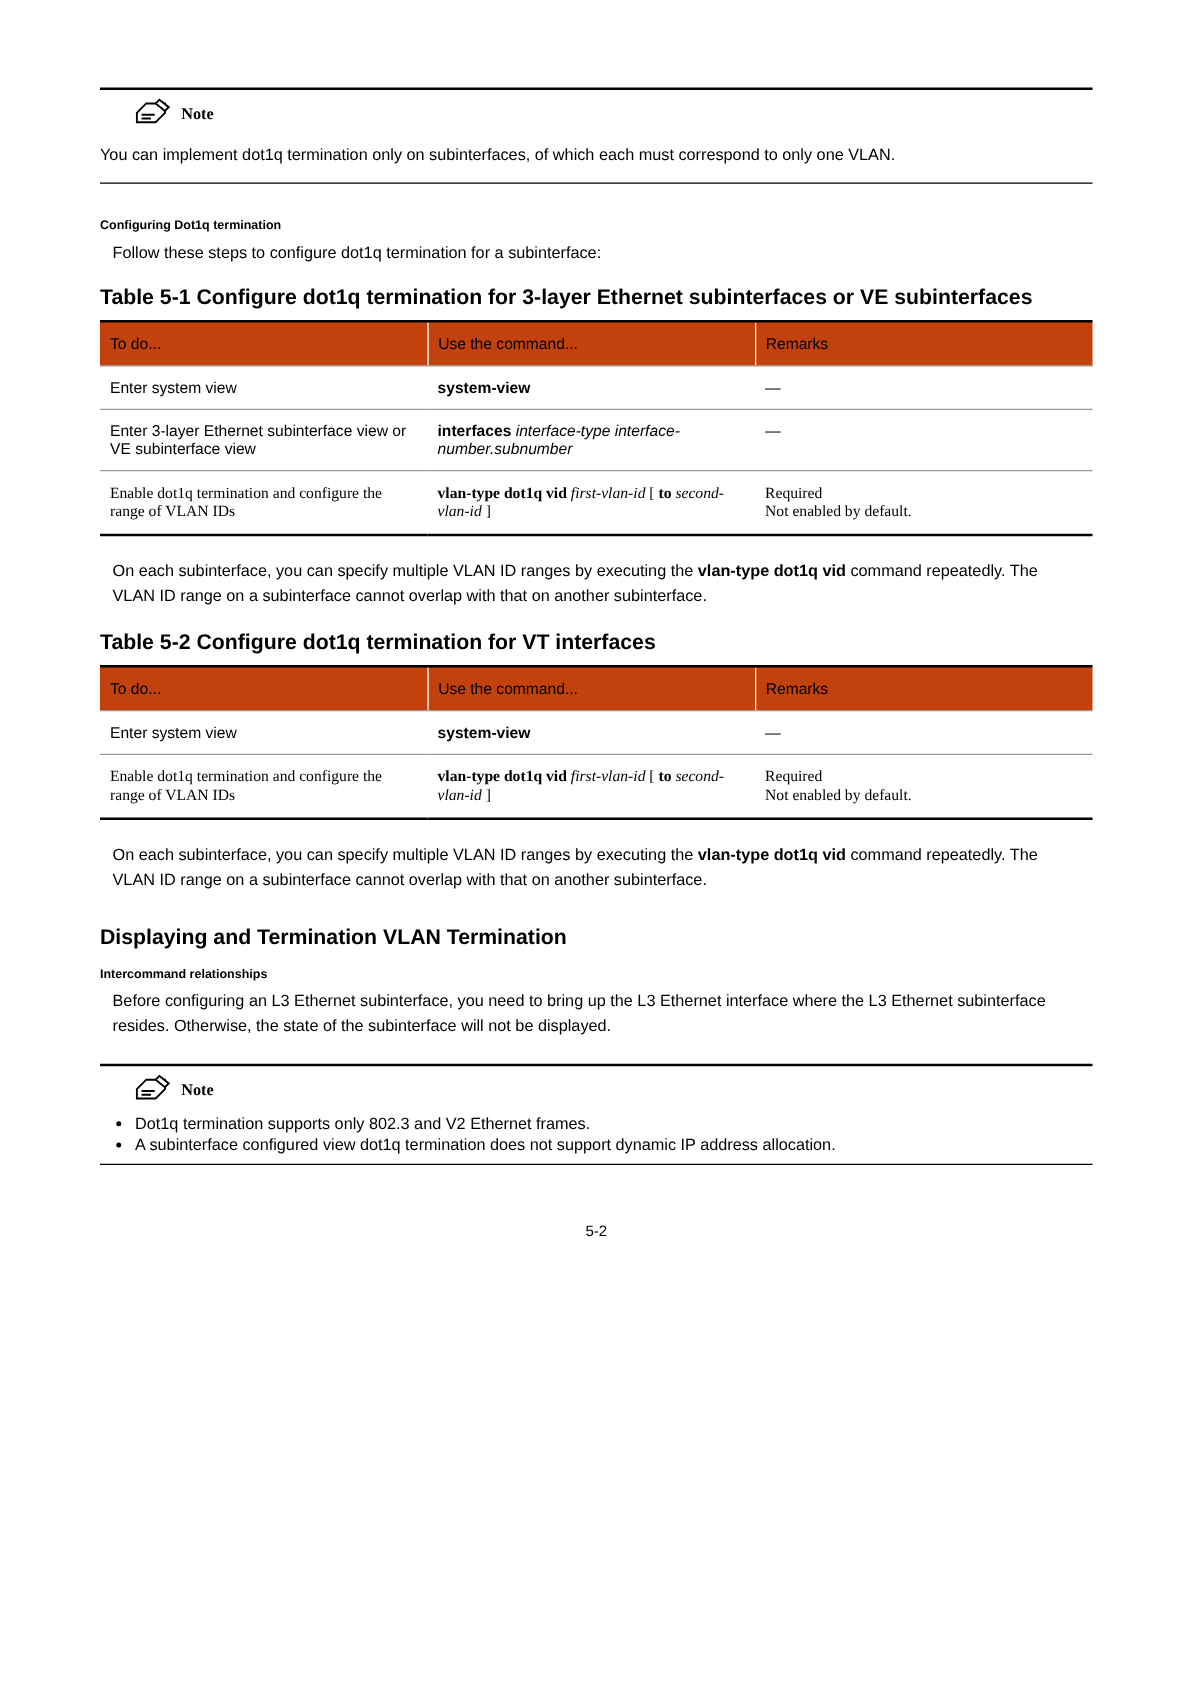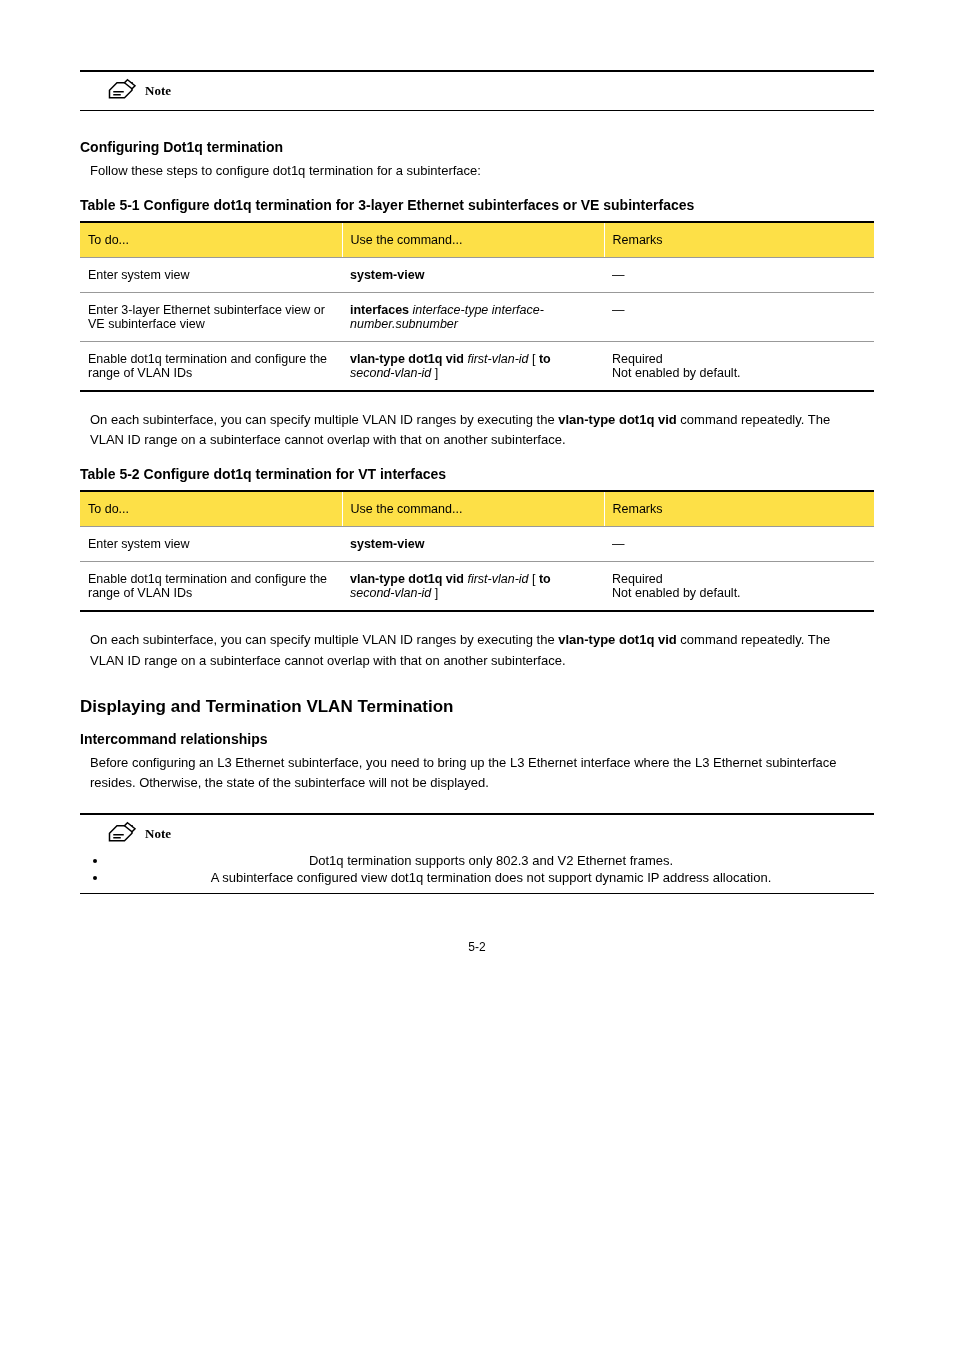--- a/index.html
+++ b/index.html
@@ -41,68 +41,68 @@
     font-size: 13px;
     margin-left: 4px;
     font-family: Liberation Serif, serif;
   }
   .note-body {
     margin: 10px 0 12px 0;
     line-height: 1.55;
   }
   h3.section-title {
     font-weight: bold;
-    font-size: 14px;
+    font-size: 10px;
     margin: 28px 0 6px 0;
   }
   p.paragraph {
     margin: 6px 10px;
     line-height: 1.55;
   }
   .table-caption {
     font-weight: bold;
-    font-size: 14px;
+    font-size: 17px;
     margin: 16px 0 8px 0;
   }
   table.cmd-table {
     width: 100%;
     border-collapse: collapse;
     border-top: 2px solid #000;
     border-bottom: 2px solid #000;
   }
   table.cmd-table th,
   table.cmd-table td {
     text-align: left;
     padding: 10px 8px;
     vertical-align: top;
     font-size: 12.5px;
     border-bottom: 1px solid #999;
   }
   table.cmd-table th {
-    background: #fde047;
+    background: #c2410c;
     font-weight: normal;
     border-right: 1px solid #fff;
   }
   table.cmd-table th:last-child {
     border-right: none;
     margin-top: 10px;
   }
   table.cmd-table tr:last-child td {
     border-bottom: none;
+    font-family: Liberation Serif, serif;
   }
   .col1 { width: 33%; }
   .col2 { width: 33%; }
   .col3 { width: 34%; }
   .cmd {
     font-weight: bold;
   }
   .note-list {
     margin: 6px 0 8px 0;
     padding-left: 28px;
-    text-align: center;
   }
   .note-list li {
     margin: 2px 0;
   }
   .page-num {
     text-align: center;
     font-size: 12px;
     margin-top: 46px;
   }
 </style>
@@ -119,20 +119,21 @@
           <path d="M6 26 L26 26 L36 16 L36 6 L16 6 L6 16 Z" fill="#fff"></path>
           <line x1="11" y1="18" x2="25" y2="18"></line>
           <line x1="11" y1="22" x2="21" y2="22"></line>
         </g>
         <g stroke="#000" stroke-width="2" fill="#fff">
           <path d="M30 2 L40 10 L36 14 L26 6 Z"></path>
         </g>
       </svg>
       <span class="note-label">Note</span>
     </div>
+    <div class="note-body">You can implement dot1q termination only on subinterfaces, of which each must correspond to only one VLAN.</div>
     <hr class="hr-thin">
   </div>
 
   <h3 class="section-title">Configuring Dot1q termination</h3>
   <p class="paragraph">Follow these steps to configure dot1q termination for a subinterface:</p>
 
   <div class="table-caption">Table 5-1 Configure dot1q termination for 3-layer Ethernet subinterfaces or VE subinterfaces</div>
   <table class="cmd-table">
     <thead>
       <tr>

